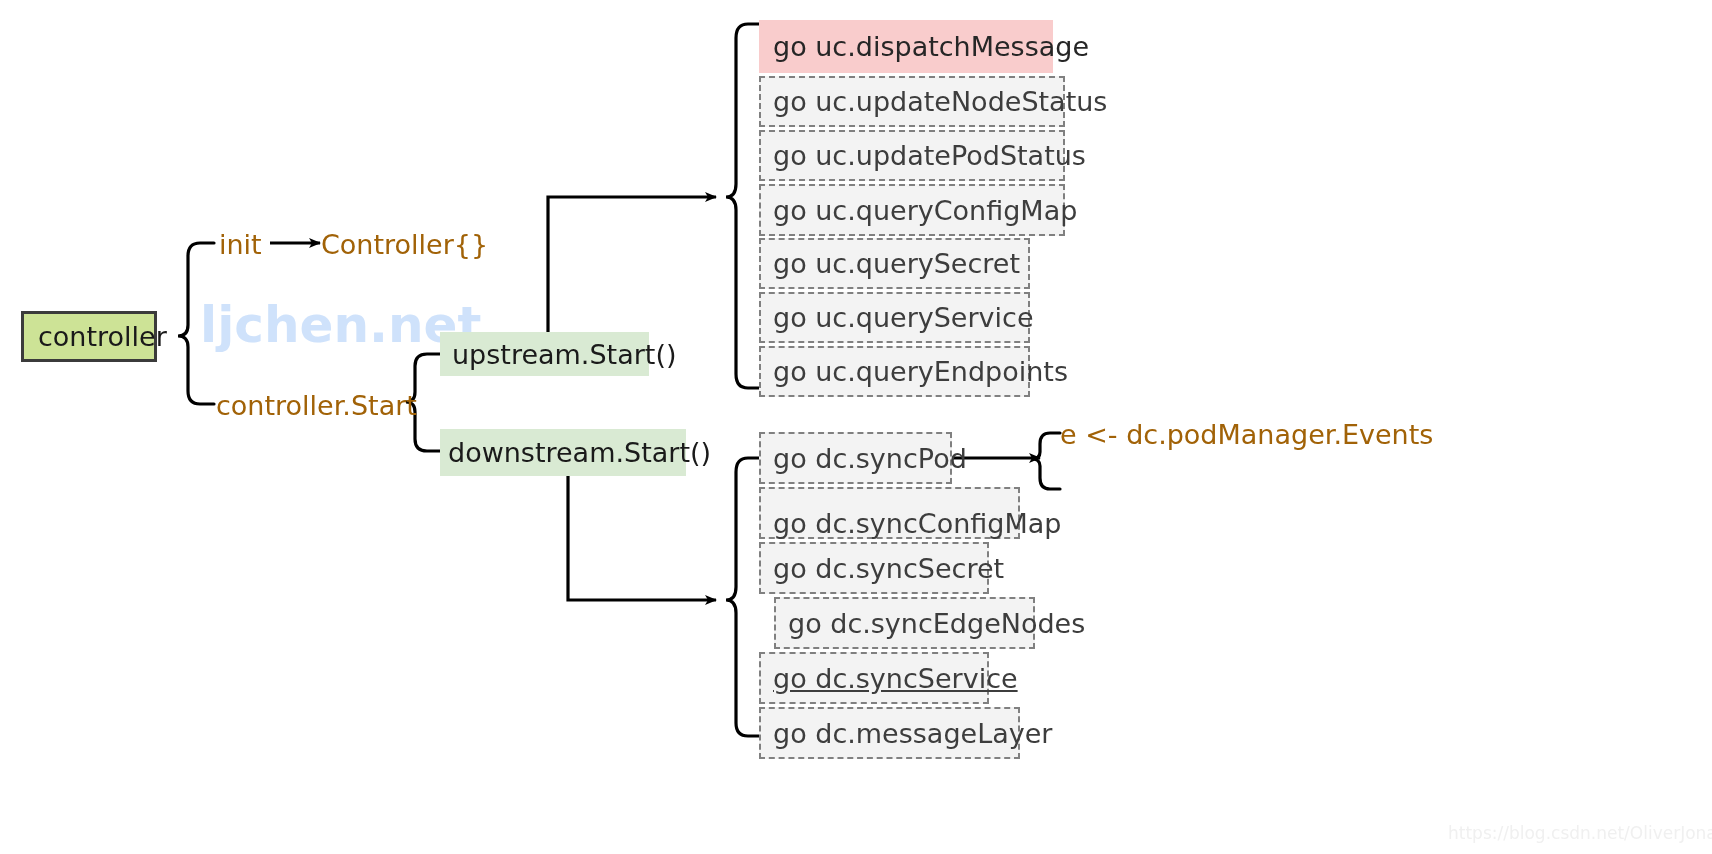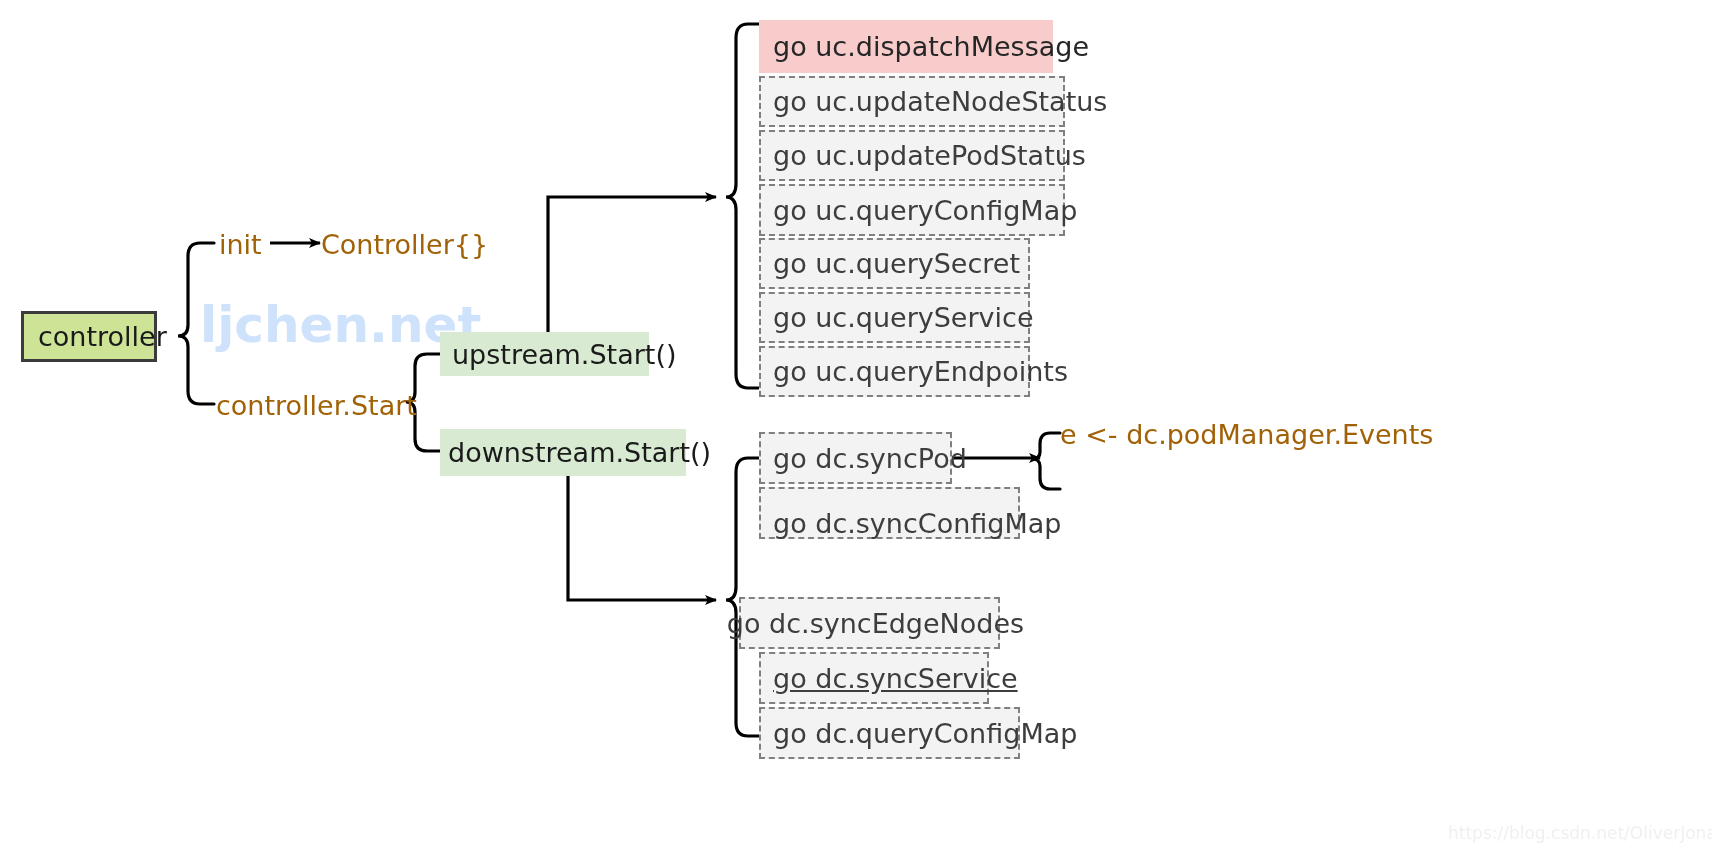--- a/index.html
+++ b/index.html
@@ -206,31 +206,34 @@
   </div>
 
   <div class="node node-dashed" style="left:759px; top:432px; width:193px; height:52px;">
     <span class="node-text">go dc.syncPod</span>
   </div>
 
   <div class="node node-dashed" style="left:759px; top:487px; width:261px; height:52px;align-items:flex-end;">
     <span class="node-text">go dc.syncConfigMap</span>
   </div>
 
-
-  <div class="node node-dashed" style="left:739px; top:597px; width:261px; height:52px;justify-content:center;">
+  <div class="node node-dashed" style="left:759px; top:542px; width:230px; height:52px;">
+    <span class="node-text">go dc.syncSecret</span>
+  </div>
+
+  <div class="node node-dashed" style="left:774px; top:597px; width:261px; height:52px;">
     <span class="node-text">go dc.syncEdgeNodes</span>
   </div>
 
   <div class="node node-dashed" style="left:759px; top:652px; width:230px; height:52px;text-decoration:underline;">
     <span class="node-text">go dc.syncService</span>
   </div>
 
   <div class="node node-dashed" style="left:759px; top:707px; width:261px; height:52px;">
-    <span class="node-text">go dc.queryConfigMap</span>
+    <span class="node-text">go dc.messageLayer</span>
   </div>
 
   <div class="node node-plain" style="left:1060px; top:419px; height:30px;">
     <span class="node-text">e &lt;- dc.podManager.Events</span>
   </div>
 
 
 </div>
 
 </body></html>

